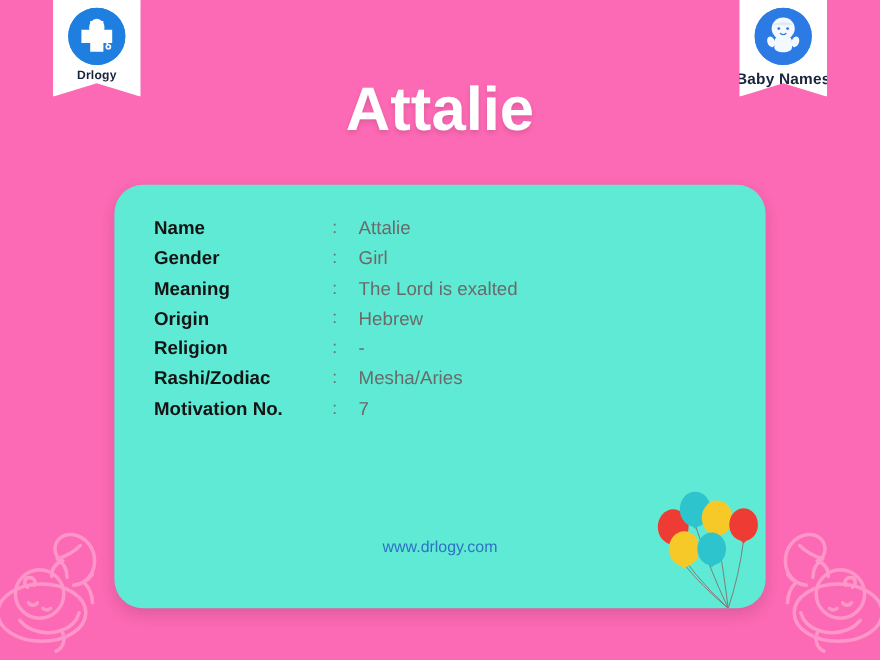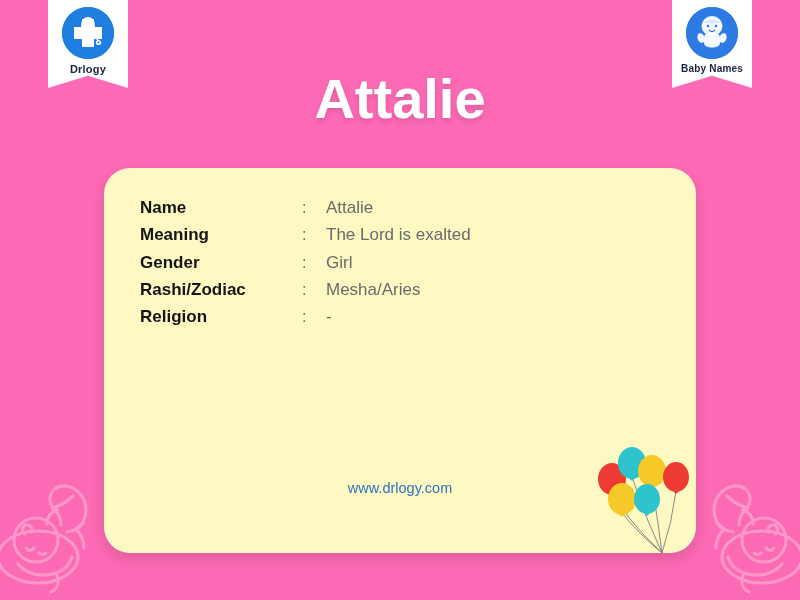--- a/index.html
+++ b/index.html
@@ -27,41 +27,41 @@
   }
   .badge.left-badge{left:48px;}
   .badge.right-badge{right:48px;}
   .badge-logo{width:52px;height:52px;border-radius:50%;background:#1e7fe0;
     display:flex;align-items:center;justify-content:center;}
   .badge-logo.alt{background:#2c7be5;}
   .badge-label{
     font-size:11px;font-weight:bold;color:#18233c;margin-top:4px;letter-spacing:.2px;
     white-space:nowrap;
   }
-  .badge.right-badge .badge-label{font-size:10px;}
+  .badge.right-badge .badge-label{font-size:14px;}
   
   .page-title{
     position:absolute;top:66px;left:0;width:800px;text-align:center;
     font-size:56px;font-weight:bold;color:#ffffff;letter-spacing:0px;
     text-shadow:0 3px 5px rgba(0,0,0,.12);
   }
   
   .card{
     position:absolute;left:104px;top:168px;width:592px;height:385px;
-    background:#fef9c3;border-radius:26px;
+    background:#5eead4;border-radius:26px;
     box-shadow:0 6px 14px rgba(0,0,0,.12);
     overflow:hidden;
   }
   .info-table{position:absolute;left:36px;top:26px;border-collapse:collapse;}
   .info-table td{padding:0;vertical-align:top;line-height:27.3px;white-space:nowrap;}
   .col-label{font-size:17px;font-weight:bold;color:#141414;padding-right:10px;width:162px;}
   .col-colon{font-size:16px;color:#6d6d6d;width:24px;}
   .col-value{font-size:17px;color:#6a6a6a;font-weight:400;}
   .site-url{
-    position:absolute;left:0;width:592px;top:312px;text-align:center;
+    position:absolute;left:0;width:592px;top:322px;text-align:center;
     font-size:14.5px;color:#2f72c4;
   }
   
   .balloons{position:absolute;right:-6px;bottom:-8px;width:110px;height:120px;pointer-events:none;}
 </style>
 </head>
 <body>
 
 <div class="corner-art left">
   <svg viewBox="0 0 120 140" width="120" height="140" fill="none" stroke="#ffa6d2" stroke-width="3.2" stroke-linecap="round" stroke-linejoin="round">
@@ -134,38 +134,48 @@
 
 <div class="card">
   <table class="info-table">
     <tbody id="rows-body">
         <tr>
           <td class="col-label">Name</td>
           <td class="col-colon">:</td>
           <td class="col-value">Attalie</td>
         </tr>
         <tr>
+          <td class="col-label">Gender</td>
+          <td class="col-colon">:</td>
+          <td class="col-value">Girl</td>
+        </tr>
+        <tr>
           <td class="col-label">Meaning</td>
           <td class="col-colon">:</td>
           <td class="col-value">The Lord is exalted</td>
         </tr>
         <tr>
-          <td class="col-label">Gender</td>
-          <td class="col-colon">:</td>
-          <td class="col-value">Girl</td>
+          <td class="col-label">Origin</td>
+          <td class="col-colon">:</td>
+          <td class="col-value">Hebrew</td>
+        </tr>
+        <tr>
+          <td class="col-label">Religion</td>
+          <td class="col-colon">:</td>
+          <td class="col-value">-</td>
         </tr>
         <tr>
           <td class="col-label">Rashi/Zodiac</td>
           <td class="col-colon">:</td>
           <td class="col-value">Mesha/Aries</td>
         </tr>
         <tr>
-          <td class="col-label">Religion</td>
-          <td class="col-colon">:</td>
-          <td class="col-value">-</td>
+          <td class="col-label">Motivation No.</td>
+          <td class="col-colon">:</td>
+          <td class="col-value">7</td>
         </tr>
       </tbody>
   </table>
 
   <div class="site-url">www.drlogy.com</div>
 
   <div class="balloons">
     <svg viewBox="0 0 110 120" width="110" height="120">
       <g stroke="#7c7c7c" stroke-width="0.9" fill="none">
         <path d="M20 52 Q36 80 70 112"></path>

